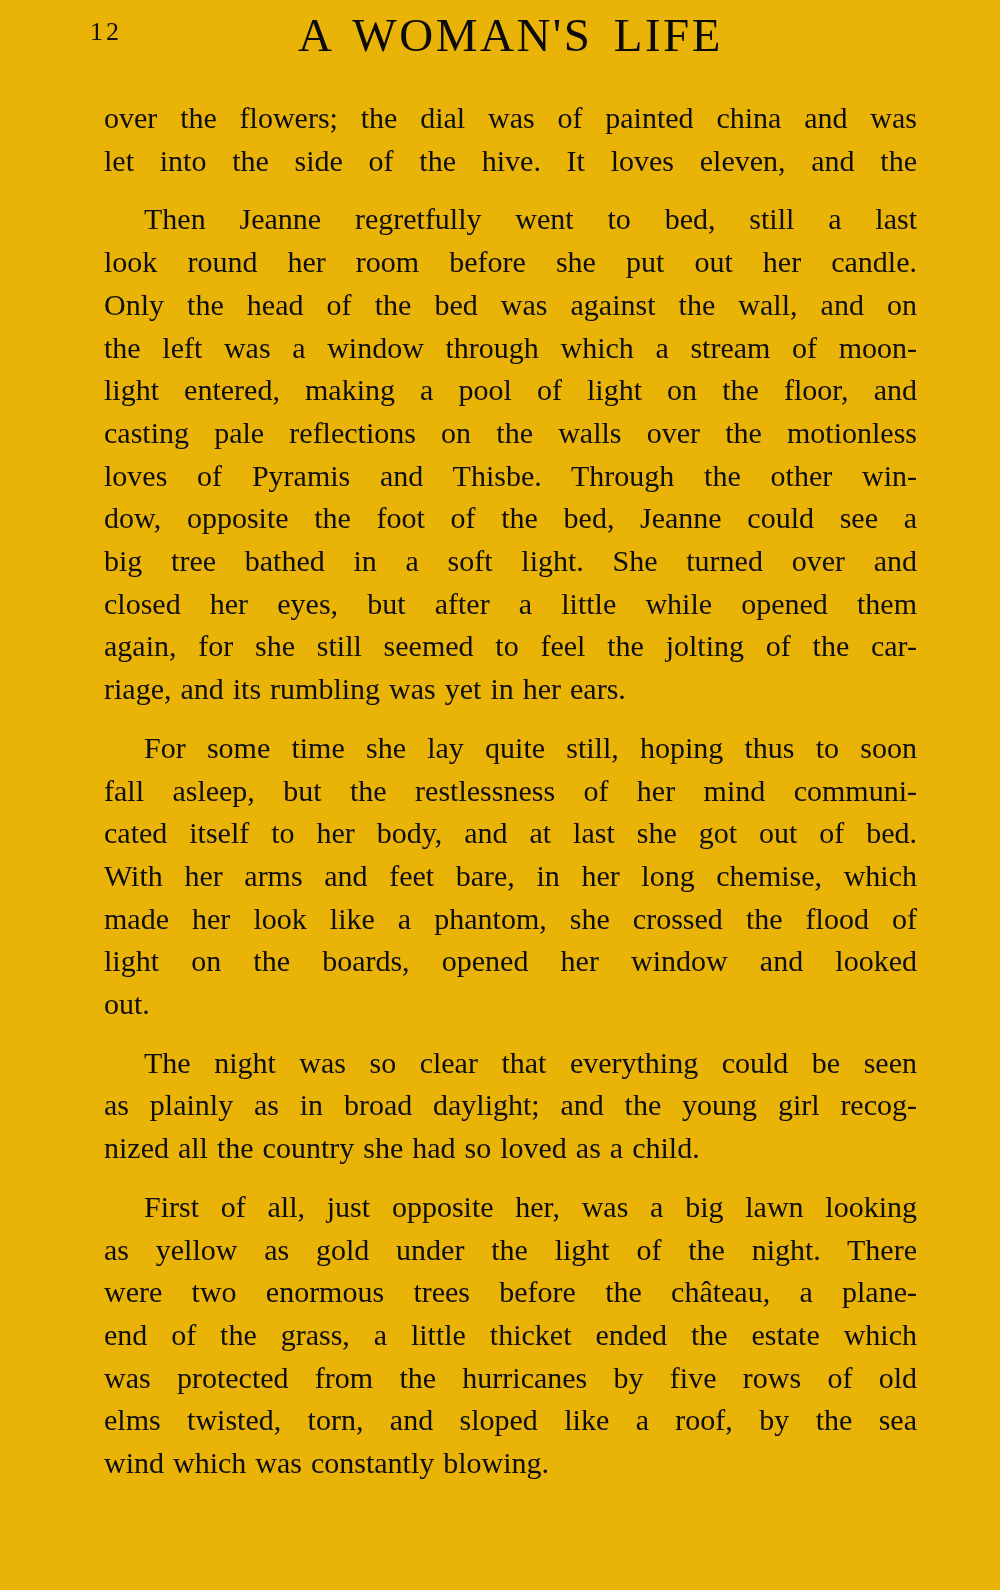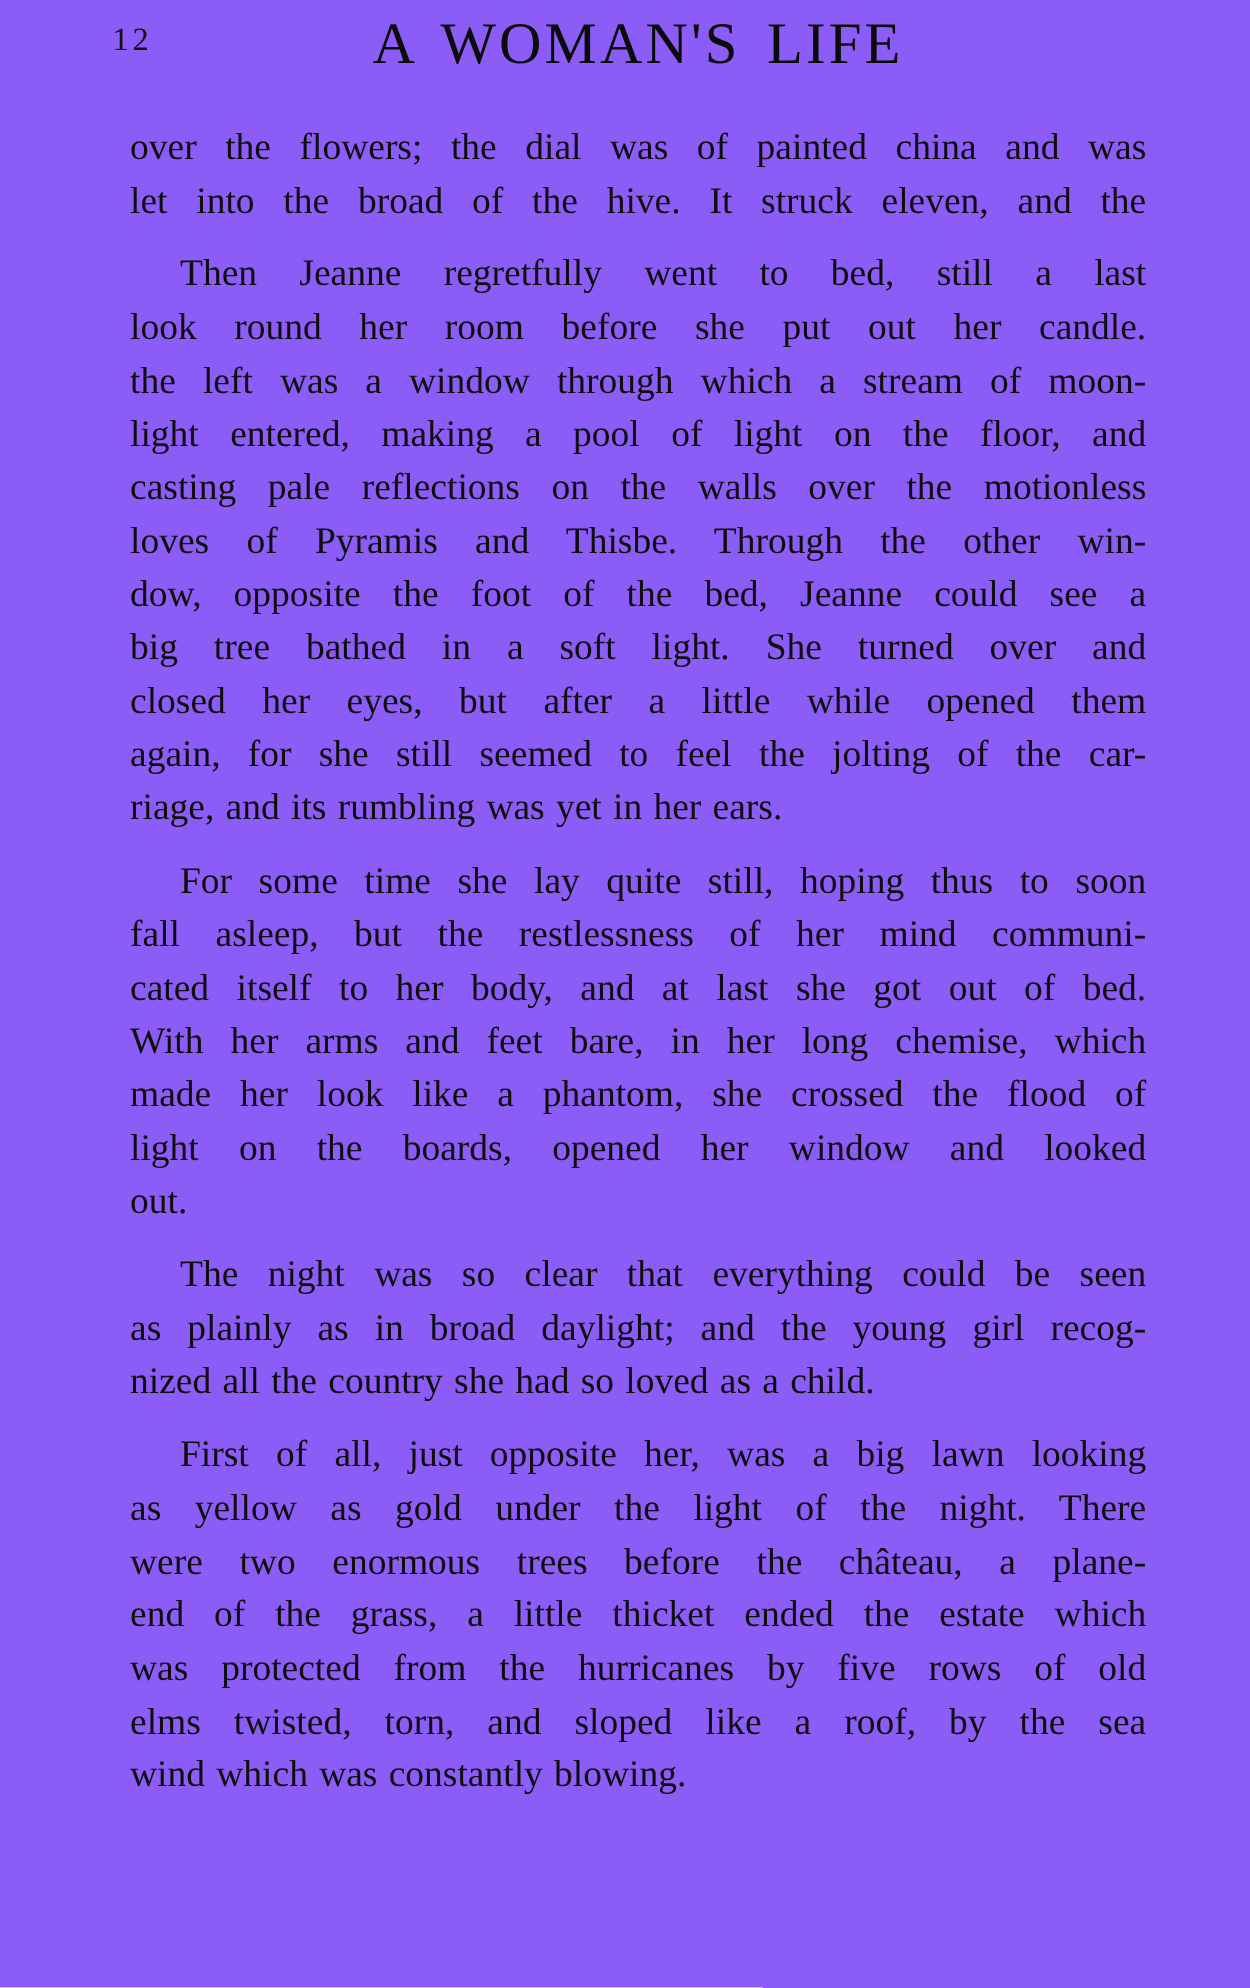--- a/index.html
+++ b/index.html
@@ -4,21 +4,21 @@
 <style>
   html, body {
     margin: 0;
     padding: 0;
     background: #ffffff;
   }
   .page {
     position: relative;
     width: 1000px;
     height: 1590px;
-    background: #8b5cf6;
+    background: #eab308;
     color: #0e0e0e;
     font-family: "Liberation Serif", serif;
     overflow: hidden;
   }
   .running-head {
     position: absolute;
     top: 8px;
     left: 88px;
     width: 845px;
     height: 46px;
@@ -67,25 +67,26 @@
 <body>
 
 <div class="page">
   <header class="running-head">
     <span class="page-number">12</span>
     <h1 class="running-title">A WOMAN'S LIFE</h1>
   </header>
   <main class="body-text">
       <div class="para">
         <div class="line">over the flowers; the dial was of painted china and was</div>
-        <div class="line">let into the broad of the hive.  It struck eleven, and the</div>
+        <div class="line">let into the side of the hive.  It loves eleven, and the</div>
       </div>
       <div class="para">
         <div class="line indent">Then Jeanne regretfully went to bed, still a last</div>
         <div class="line">look round her room before she put out her candle.</div>
+        <div class="line">Only the head of the bed was against the wall, and on</div>
         <div class="line">the left was a window through which a stream of moon-</div>
         <div class="line">light entered, making a pool of light on the floor, and</div>
         <div class="line">casting pale reflections on the walls over the motionless</div>
         <div class="line">loves of Pyramis and Thisbe.  Through the other win-</div>
         <div class="line">dow, opposite the foot of the bed, Jeanne could see a</div>
         <div class="line">big tree bathed in a soft light.  She turned over and</div>
         <div class="line">closed her eyes, but after a little while opened them</div>
         <div class="line">again, for she still seemed to feel the jolting of the car-</div>
         <div class="line last">riage, and its rumbling was yet in her ears.</div>
       </div>

